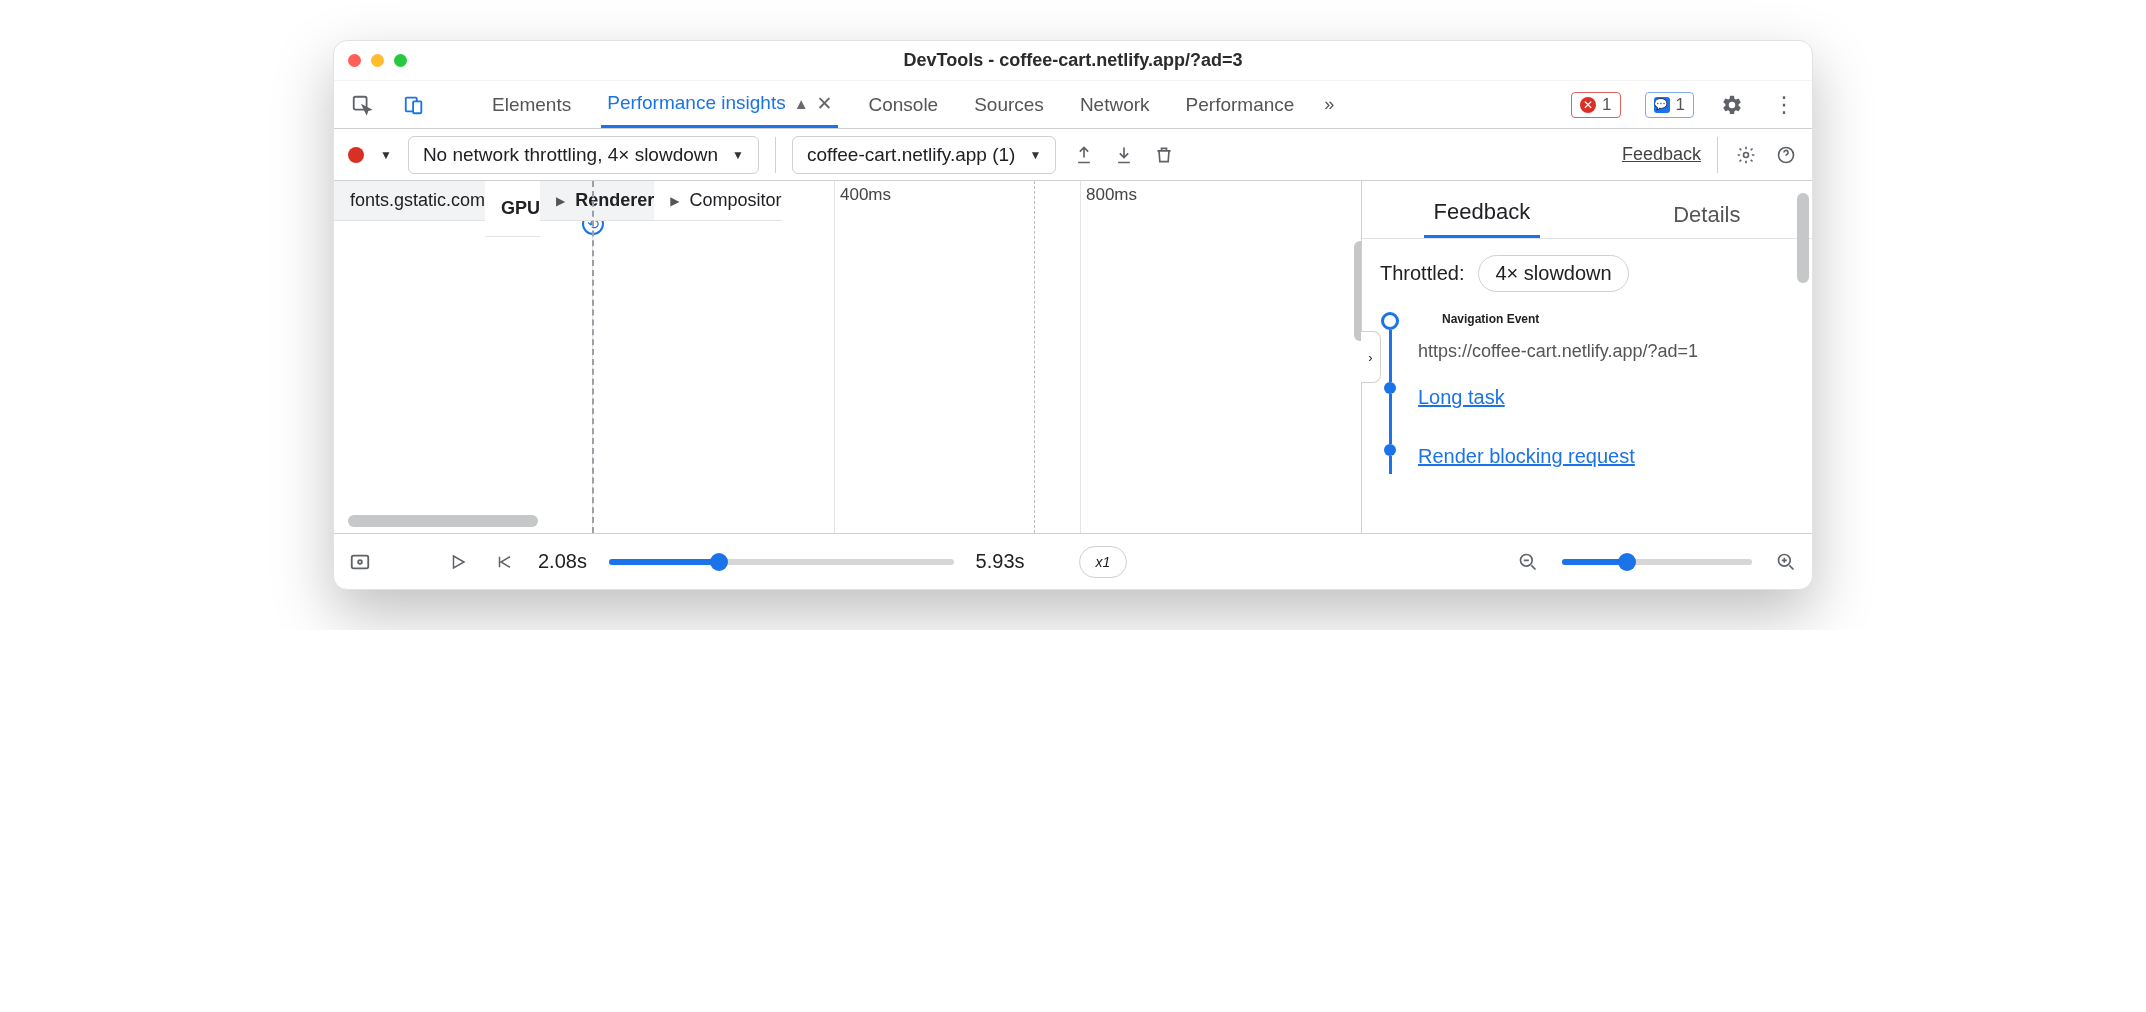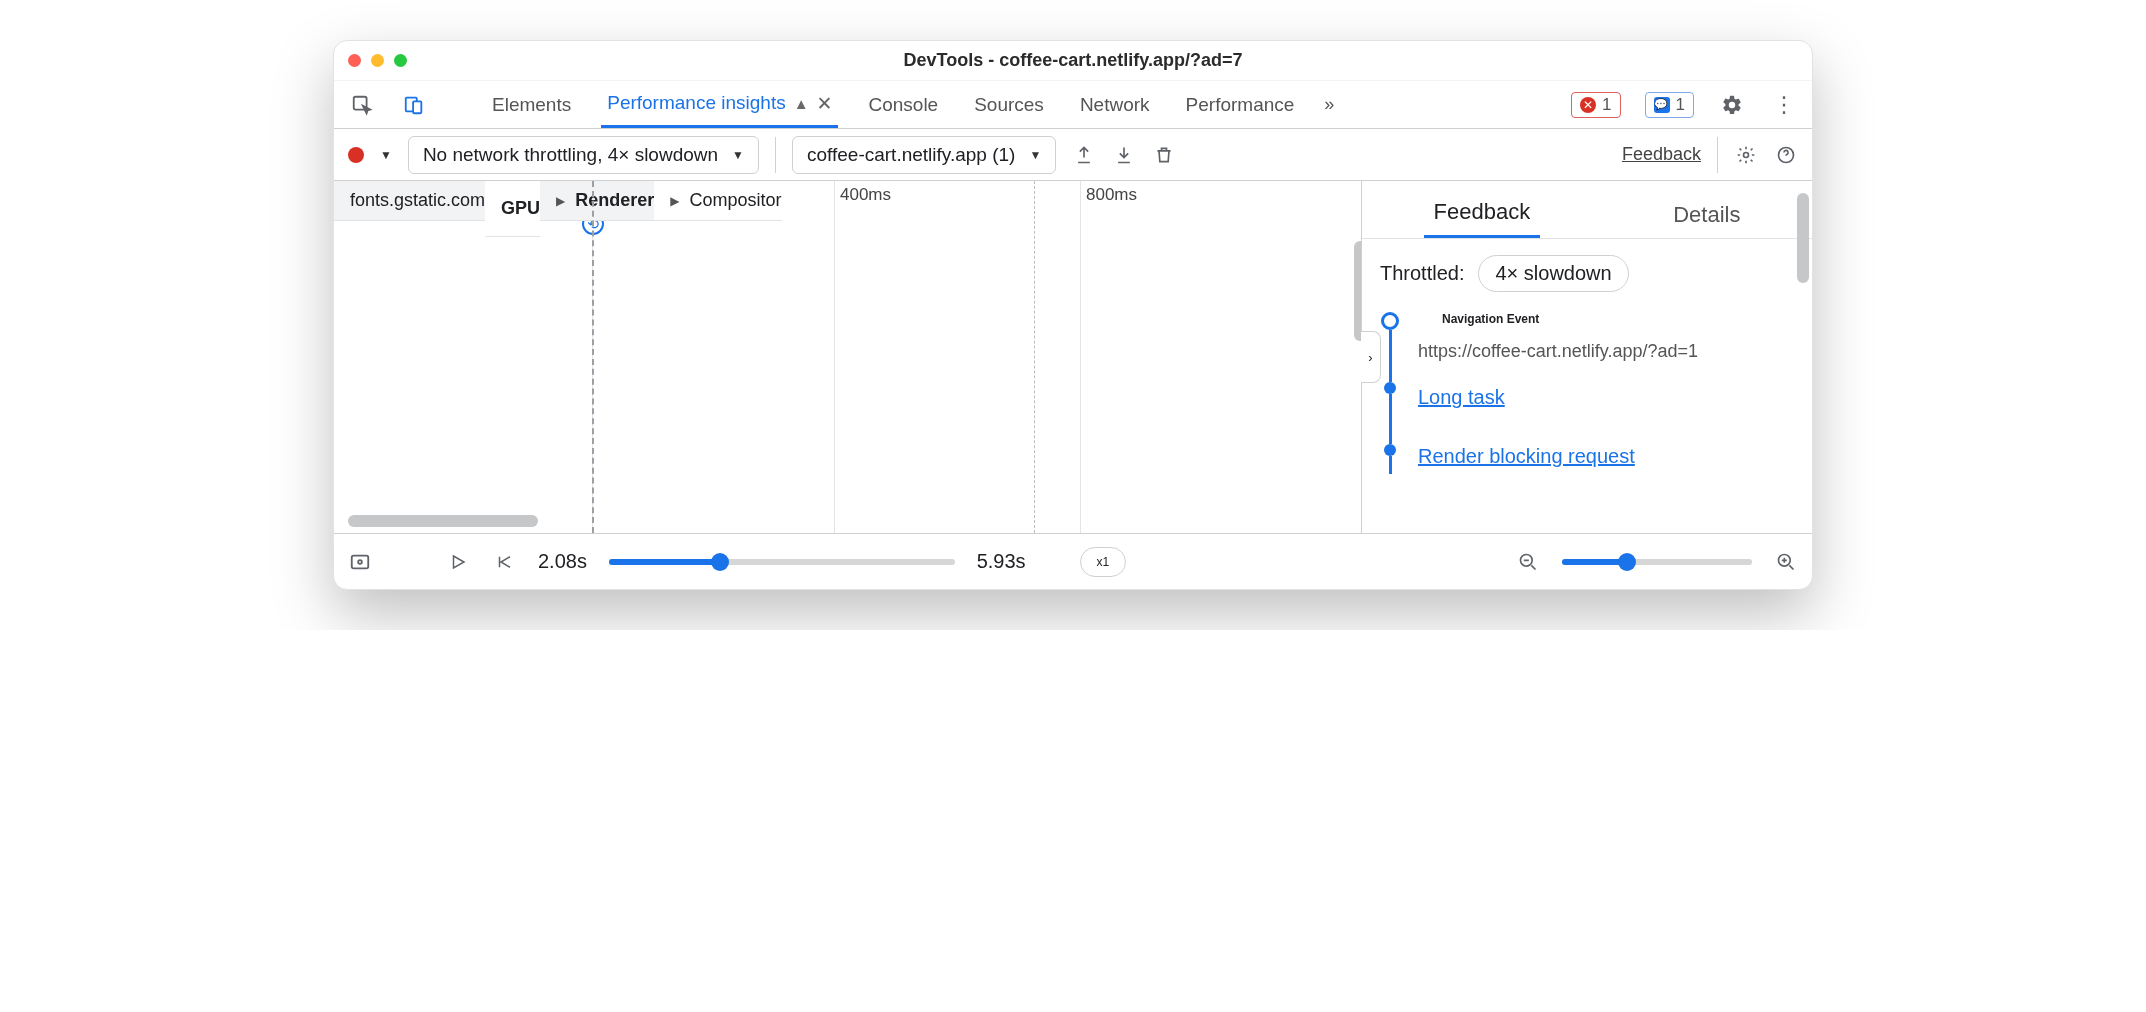--- a/index.html
+++ b/index.html
@@ -93,35 +93,35 @@
   .dotb{width:12px;height:12px;background:var(--blue);border-radius:50%;}
   .evbody .t{font-weight:700;font-size:12px;margin-left:24px;}
   .evbody .s{color:#555;font-size:18px;margin-top:15px;}
   .lnk{color:var(--link);text-decoration:underline;font-size:20px;}
   .rscroll{position:absolute;right:3px;top:12px;width:12px;height:90px;background:#c5c7c9;border-radius:6px;}
   
   .footer{display:flex;align-items:center;height:56px;border-top:1px solid var(--border);padding:0 14px;gap:22px;}
   .slider{position:relative;height:6px;background:#d6d6d6;border-radius:3px;flex:1;}
   .slider .fill{position:absolute;left:0;top:0;bottom:0;background:var(--blue);border-radius:3px;}
   .thumb{position:absolute;top:50%;width:18px;height:18px;background:var(--blue);border-radius:50%;transform:translate(-50%,-50%);}
-  .speed{border:1px solid var(--border);border-radius:18px;padding:7px 16px;font-size:12px;}
+  .speed{border:1px solid var(--border);border-radius:18px;padding:7px 16px;font-size:14px;font-style:italic;}
   svg{display:block;}
 </style>
 </head>
 <body>
 
 <div class="frame">
 
   <div class="titlebar">
     <div class="traffic">
       <div class="dot r"></div>
       <div class="dot y"></div>
       <div class="dot g"></div>
     </div>
-    <div class="title">DevTools - coffee-cart.netlify.app/?ad=7</div>
+    <div class="title">DevTools - coffee-cart.netlify.app/?ad=3</div>
   </div>
 
   <div class="tabstrip">
     <span class="iconbtn">
       <svg width="22" height="22" viewBox="0 0 24 24" fill="none" stroke="#5f6368" stroke-width="2">
           <rect x="3" y="3" width="14" height="14" rx="2"></rect>
           <path d="M13 13 l8 4 -3 1 -1 3 -4 -8z" fill="#5f6368"></path>
         </svg>
     </span>
     <span class="iconbtn">

